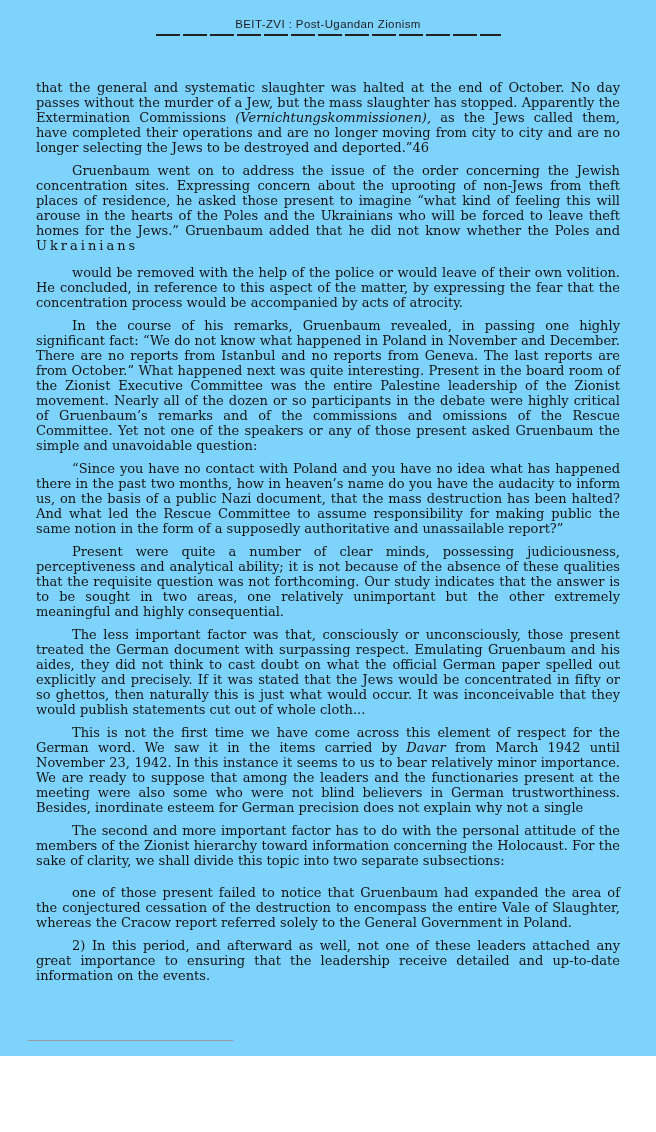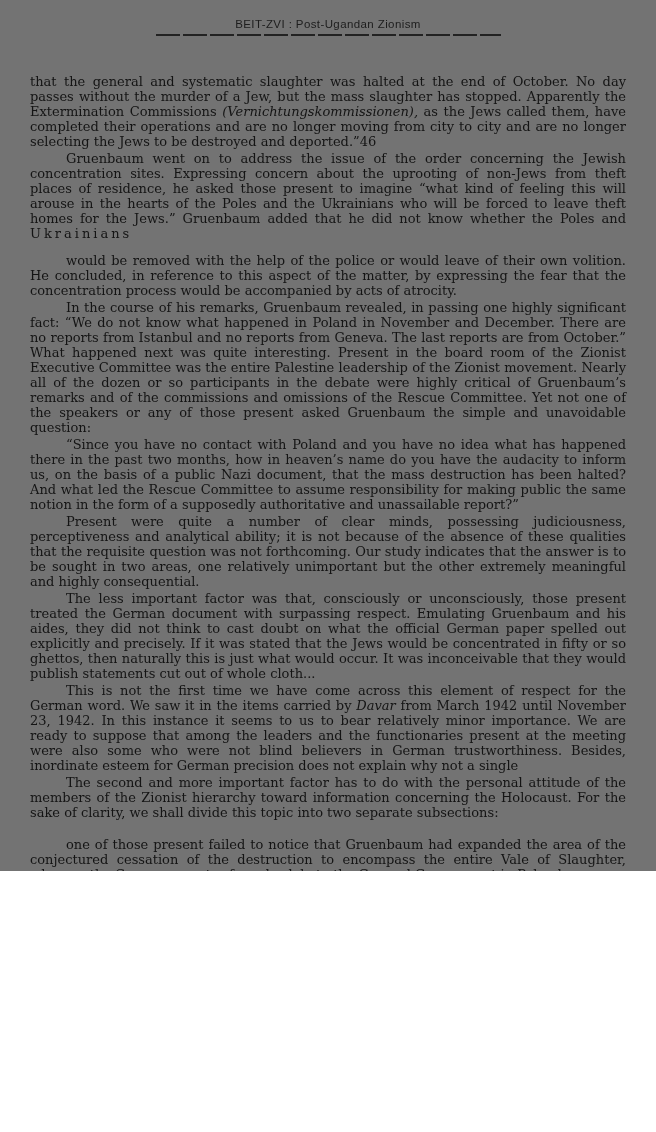--- a/index.html
+++ b/index.html
@@ -3,22 +3,22 @@
 <meta charset="utf-8">
 <style>
   html, body {
     margin: 0;
     padding: 0;
     background: #ffffff;
   }
   .page {
     position: relative;
     width: 656px;
-    height: 871px;
-    background: #737373;
+    height: 1056px;
+    background: #7dd3fc;
     color: #161616;
     font-family: "DejaVu Serif", serif;
     overflow: hidden;
   }
   .running-head {
     padding-top: 18px;
     text-align: center;
     font-family: "Liberation Sans", sans-serif;
     font-size: 11.5px;
     letter-spacing: 0.4px;
@@ -32,21 +32,21 @@
   }
   .body-text {
     margin: 36px 28px 0 28px;
     height: 958px;
     overflow: hidden;
     text-align: justify;
     font-size: 13px;
     line-height: 15px;
     color: #141414;
   }
-  .para { margin: 2px; }
+  .para { margin: 8px; }
   .para.indent { text-indent: 36px; }
   .para.gap-sm { margin-top: 12px; }
   .para.gap-md { margin-top: 17px; }
   .seg-italic { font-style: italic; }
   .seg-tracked { letter-spacing: 3px; }
   .seg-ref { }
   .footnote-block {
     position: absolute;
     left: 28px;
     right: 28px;
@@ -87,20 +87,21 @@
       <p class="para"><span>that the general and systematic slaughter was halted at the end of October. No day passes without the murder of a Jew, but the mass slaughter has stopped.  Apparently the Extermination Commissions </span><span class="seg-italic">(Vernichtungskommissionen),</span><span> as the Jews called them, have completed their operations and are no longer moving from city to city and are no longer selecting the Jews to be destroyed and deported.”</span><span class="seg-ref">46</span></p>
       <p class="para indent"><span>Gruenbaum went on to address the issue of the order concerning the Jewish concentration sites. Expressing concern about the uprooting of non-Jews from theft places of residence, he asked those present to imagine “what kind of feeling this  will arouse in the hearts of the Poles and the Ukrainians who will be forced to leave theft homes for the Jews.” Gruenbaum added that he did not know whether the Poles and </span><span class="seg-tracked">Ukrainians</span></p>
       <p class="para indent gap-sm"><span>would be removed with the help of the police or would leave of their own volition. He concluded, in reference to this aspect of the matter, by expressing the fear that the concentration process would be accompanied by acts of atrocity.</span></p>
       <p class="para indent"><span>In the course of his remarks, Gruenbaum revealed, in passing one highly significant fact: “We do not know what happened in Poland in November and December. There are no reports from Istanbul and no reports from Geneva. The last reports are from October.” What happened next was quite interesting. Present in the board room of the Zionist Executive Committee was the entire Palestine leadership of the Zionist movement. Nearly all of the dozen or so participants in the debate were highly critical of Gruenbaum’s remarks and of the commissions and omissions of the Rescue Committee. Yet not one of the speakers or any of those present asked Gruenbaum the simple and unavoidable question:</span></p>
       <p class="para indent"><span>“Since you have no contact with Poland and you have no idea what has happened there in the past two months, how in heaven’s name do you have the audacity to  inform us, on the basis of a public Nazi document, that the mass destruction has been halted? And what led the Rescue Committee to assume responsibility for making public the same notion in the form of a supposedly authoritative and unassailable report?”</span></p>
       <p class="para indent"><span>Present were quite a number of clear minds, possessing  judiciousness, perceptiveness and analytical ability; it is not because of the absence of these qualities that the requisite question was not forthcoming. Our study indicates that the answer is to be sought in two areas, one relatively unimportant but the other extremely meaningful and highly consequential.</span></p>
       <p class="para indent"><span>The less important factor was that, consciously or unconsciously, those present treated the German document with surpassing respect. Emulating Gruenbaum and his aides, they did not think to cast doubt on what the official German paper spelled out explicitly and precisely. If it was stated that the Jews would be concentrated in fifty or so ghettos, then naturally this is just what would occur. It was inconceivable that they would publish statements cut out of whole cloth...</span></p>
       <p class="para indent"><span>This is not the first time we have come across this element of respect for the German word. We saw it in the items carried by </span><span class="seg-italic">Davar</span><span> from March 1942 until November 23, 1942. In this instance it seems to us to bear relatively minor importance. We are ready to suppose that among the leaders and the functionaries present at the meeting were also some who were not blind believers in German trustworthiness. Besides, inordinate esteem for German precision does not explain why not a single</span></p>
       <p class="para indent"><span>The second and more important factor has to do with the personal attitude of the members of the Zionist hierarchy toward information concerning the Holocaust. For the sake of clarity, we shall divide this topic into two separate subsections:</span></p>
       <p class="para indent gap-md"><span>one of those present failed to notice that Gruenbaum had expanded the area of the conjectured cessation of the destruction to encompass the entire Vale of  Slaughter, whereas the Cracow report referred solely to the General Government in Poland.</span></p>
+      <p class="para indent"><span>2) In this period, and afterward as well, not one of these leaders attached any great importance to ensuring that the leadership receive detailed and up-to-date information on the events.</span></p>
     </div>
 
   <div class="footnote-block">
     <div class="footnote-rule"></div>
   </div>
 
   <div class="page-footer">
     <span class="pf-dash">—</span>
     <span class="pf-num">80</span>
     <span class="pf-dash">—</span>

